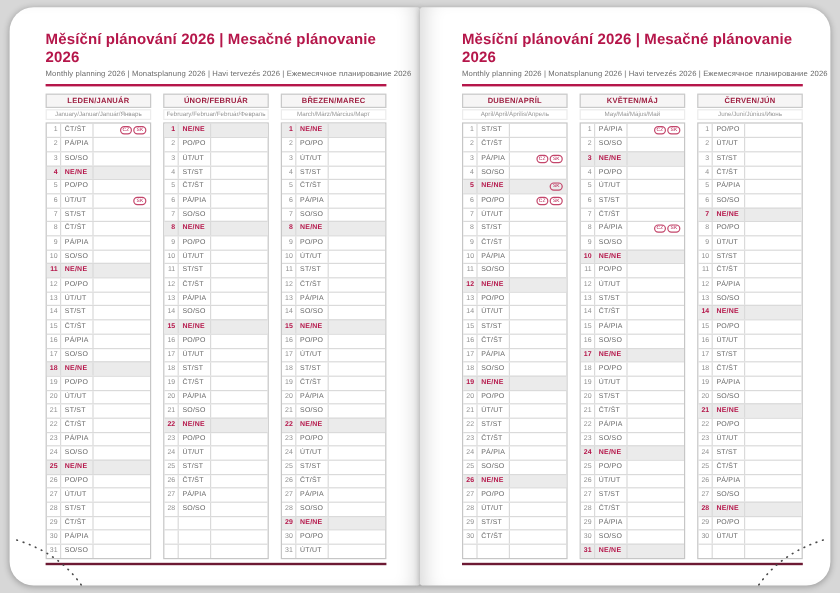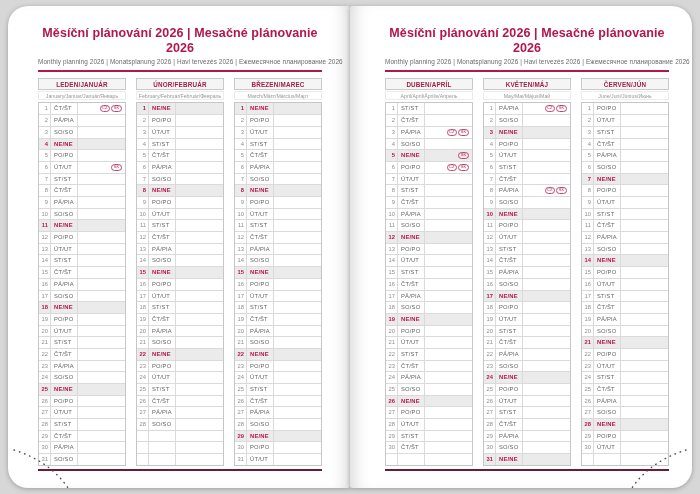--- a/index.html
+++ b/index.html
@@ -21,21 +21,21 @@
   }
   .page.right{
     border-radius:2px 20px 20px 2px;
     box-shadow:0 1px 5px rgba(0,0,0,.28), inset 14px 0 16px -10px rgba(0,0,0,.16);
   }
   .content{width:284px;padding-top:20px;}
   .page.left  .content{margin-left:30px;}
   .page.right .content{margin-left:35px;}
 
   .ptitle{
-    text-align:center;font-size:12.5px;font-weight:bold;color:#b5164a;
+    text-align:left;font-size:12.5px;font-weight:bold;color:#b5164a;
     letter-spacing:.1px;line-height:15px;
   }
   .psub{
     text-align:center;font-size:6.4px;color:#6a6a6a;margin-top:2px;line-height:8px;
     letter-spacing:.1px;white-space:nowrap;
   }
   .rule-top{height:1.5px;background:#b5164a;margin-top:4px;}
   .months{display:flex;gap:10px;margin-top:6px;}
   .month{width:88px;}
   .mname{

